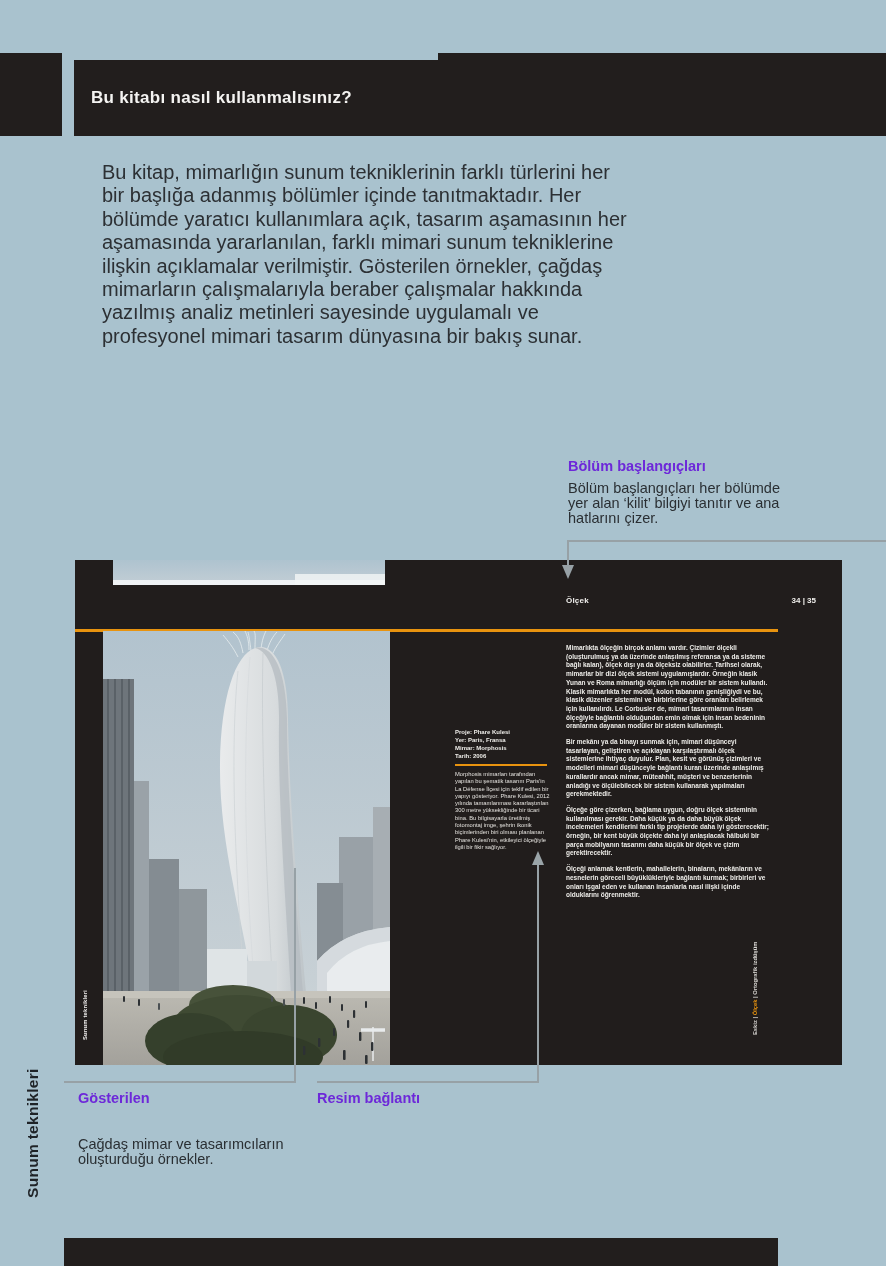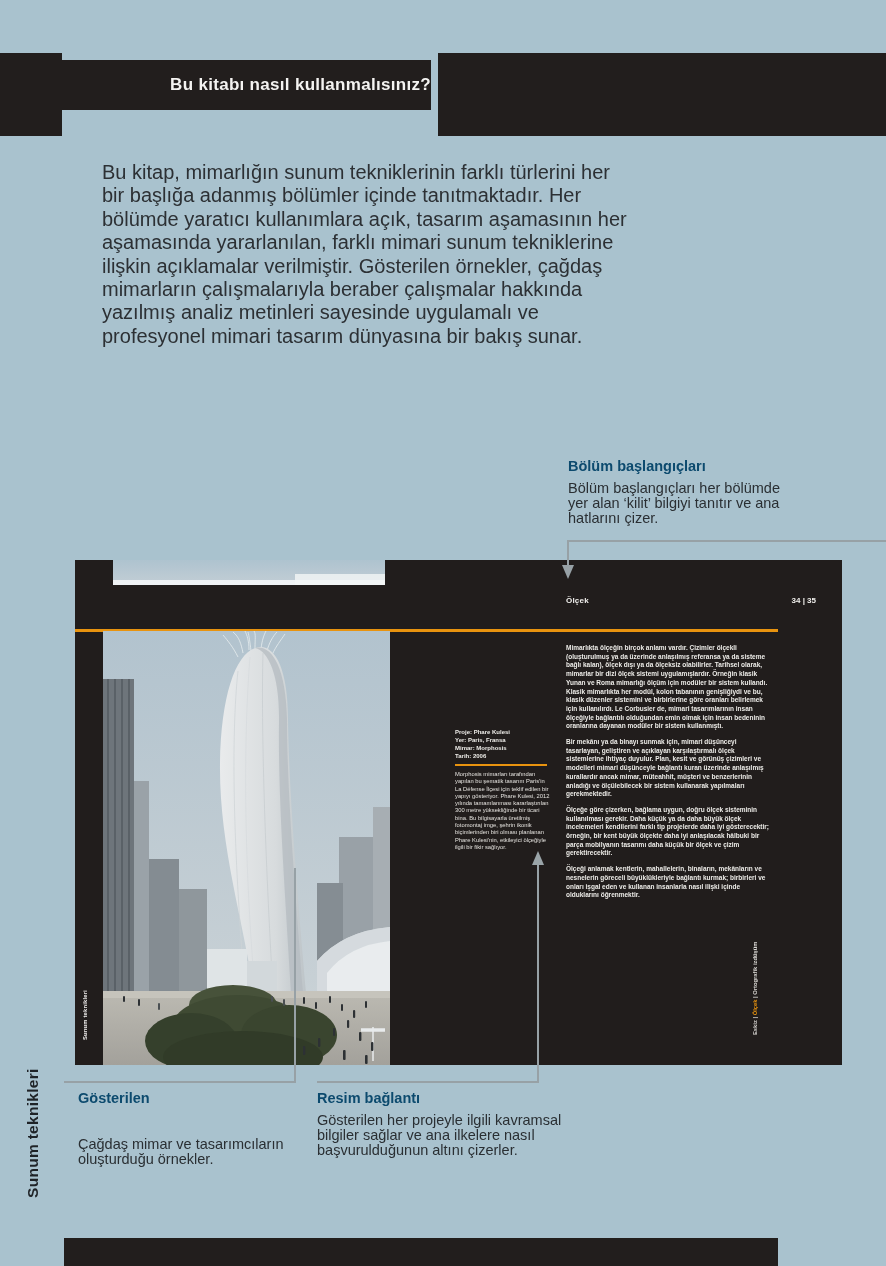--- a/index.html
+++ b/index.html
@@ -1,28 +1,28 @@
 <!DOCTYPE html>
 <html lang="tr"><head>
 <meta charset="utf-8">
 <style>
   html,body{margin:0;padding:0;background:#7e9aa8;}
   .page{position:relative;width:886px;height:1266px;background:#a9c2ce;
         font-family:"Liberation Sans",sans-serif;overflow:hidden;}
   .band{position:absolute;background:#221e1d;}
-  .title-band{left:55px;top:60px;width:376px;height:50px;display:flex;align-items:center;justify-content:flex-end;}
+  .title-band{left:74px;top:60px;width:376px;height:76px;display:flex;align-items:center;}
   .title-band .t{color:#f4f3f1;font-weight:bold;font-size:17px;letter-spacing:.3px;padding-left:17px;white-space:pre;}
   .band-left{left:0;top:53px;width:62px;height:83px;}
   .band-right{left:438px;top:53px;width:448px;height:83px;}
   .band-bottom{left:64px;top:1238px;width:714px;height:28px;}
 
   .intro{position:absolute;left:78px;top:161px;color:#2c3034;font-weight:normal;
          font-size:20px;line-height:23.4px;white-space:pre;margin-left:24px;}
 
-  .ann-head{position:absolute;color:#0c4a6e;font-weight:bold;font-size:14.5px;white-space:pre;}
+  .ann-head{position:absolute;color:#6d28d9;font-weight:bold;font-size:14.5px;white-space:pre;}
   .ann-body{position:absolute;color:#2a2f33;font-size:14.5px;line-height:15px;white-space:pre;}
 
   .conn{position:absolute;background:#97a1a6;}
   .arrow-down{position:absolute;width:0;height:0;border-left:6px solid transparent;
               border-right:6px solid transparent;border-top:14px solid #97a1a6;}
   .arrow-up{position:absolute;width:0;height:0;border-left:6px solid transparent;
             border-right:6px solid transparent;border-bottom:14px solid #9aa4a8;}
 
   .spread{position:absolute;left:75px;top:560px;width:767px;height:505px;background:#211d1c;}
   .photo-strip{position:absolute;left:38px;top:0;width:272px;height:25px;
@@ -212,20 +212,17 @@
   <div class="conn" style="left:294px;top:868px;width:2px;height:215px;"></div>
 
   <div class="conn" style="left:317px;top:1081px;width:222px;height:2px;"></div>
   <div class="conn" style="left:537px;top:864px;width:2px;height:219px;"></div>
   <div class="arrow-up" style="left:532px;top:851px;"></div>
 
   <div class="ann-head" style="left:78px;top:1090px;">Gösterilen</div>
   <div class="ann-body" style="left:78px;top:1113px;margin-top:24px;">Çağdaş mimar ve tasarımcıların
 oluşturduğu örnekler.</div>
   <div class="ann-head" style="left:317px;top:1090px;">Resim bağlantı</div>
-  <div class="ann-body" style="left:317px;top:1113px;">Gösterilen her projeyle ilgili kavramsal
-bilgiler sağlar ve ana ilkelere nasıl
-başvurulduğunun altını çizerler.</div>
 
   <div class="vtext side-label">Sunum teknikleri</div>
 
   <div class="band band-bottom"></div>
 </div>
 
 </body></html>

